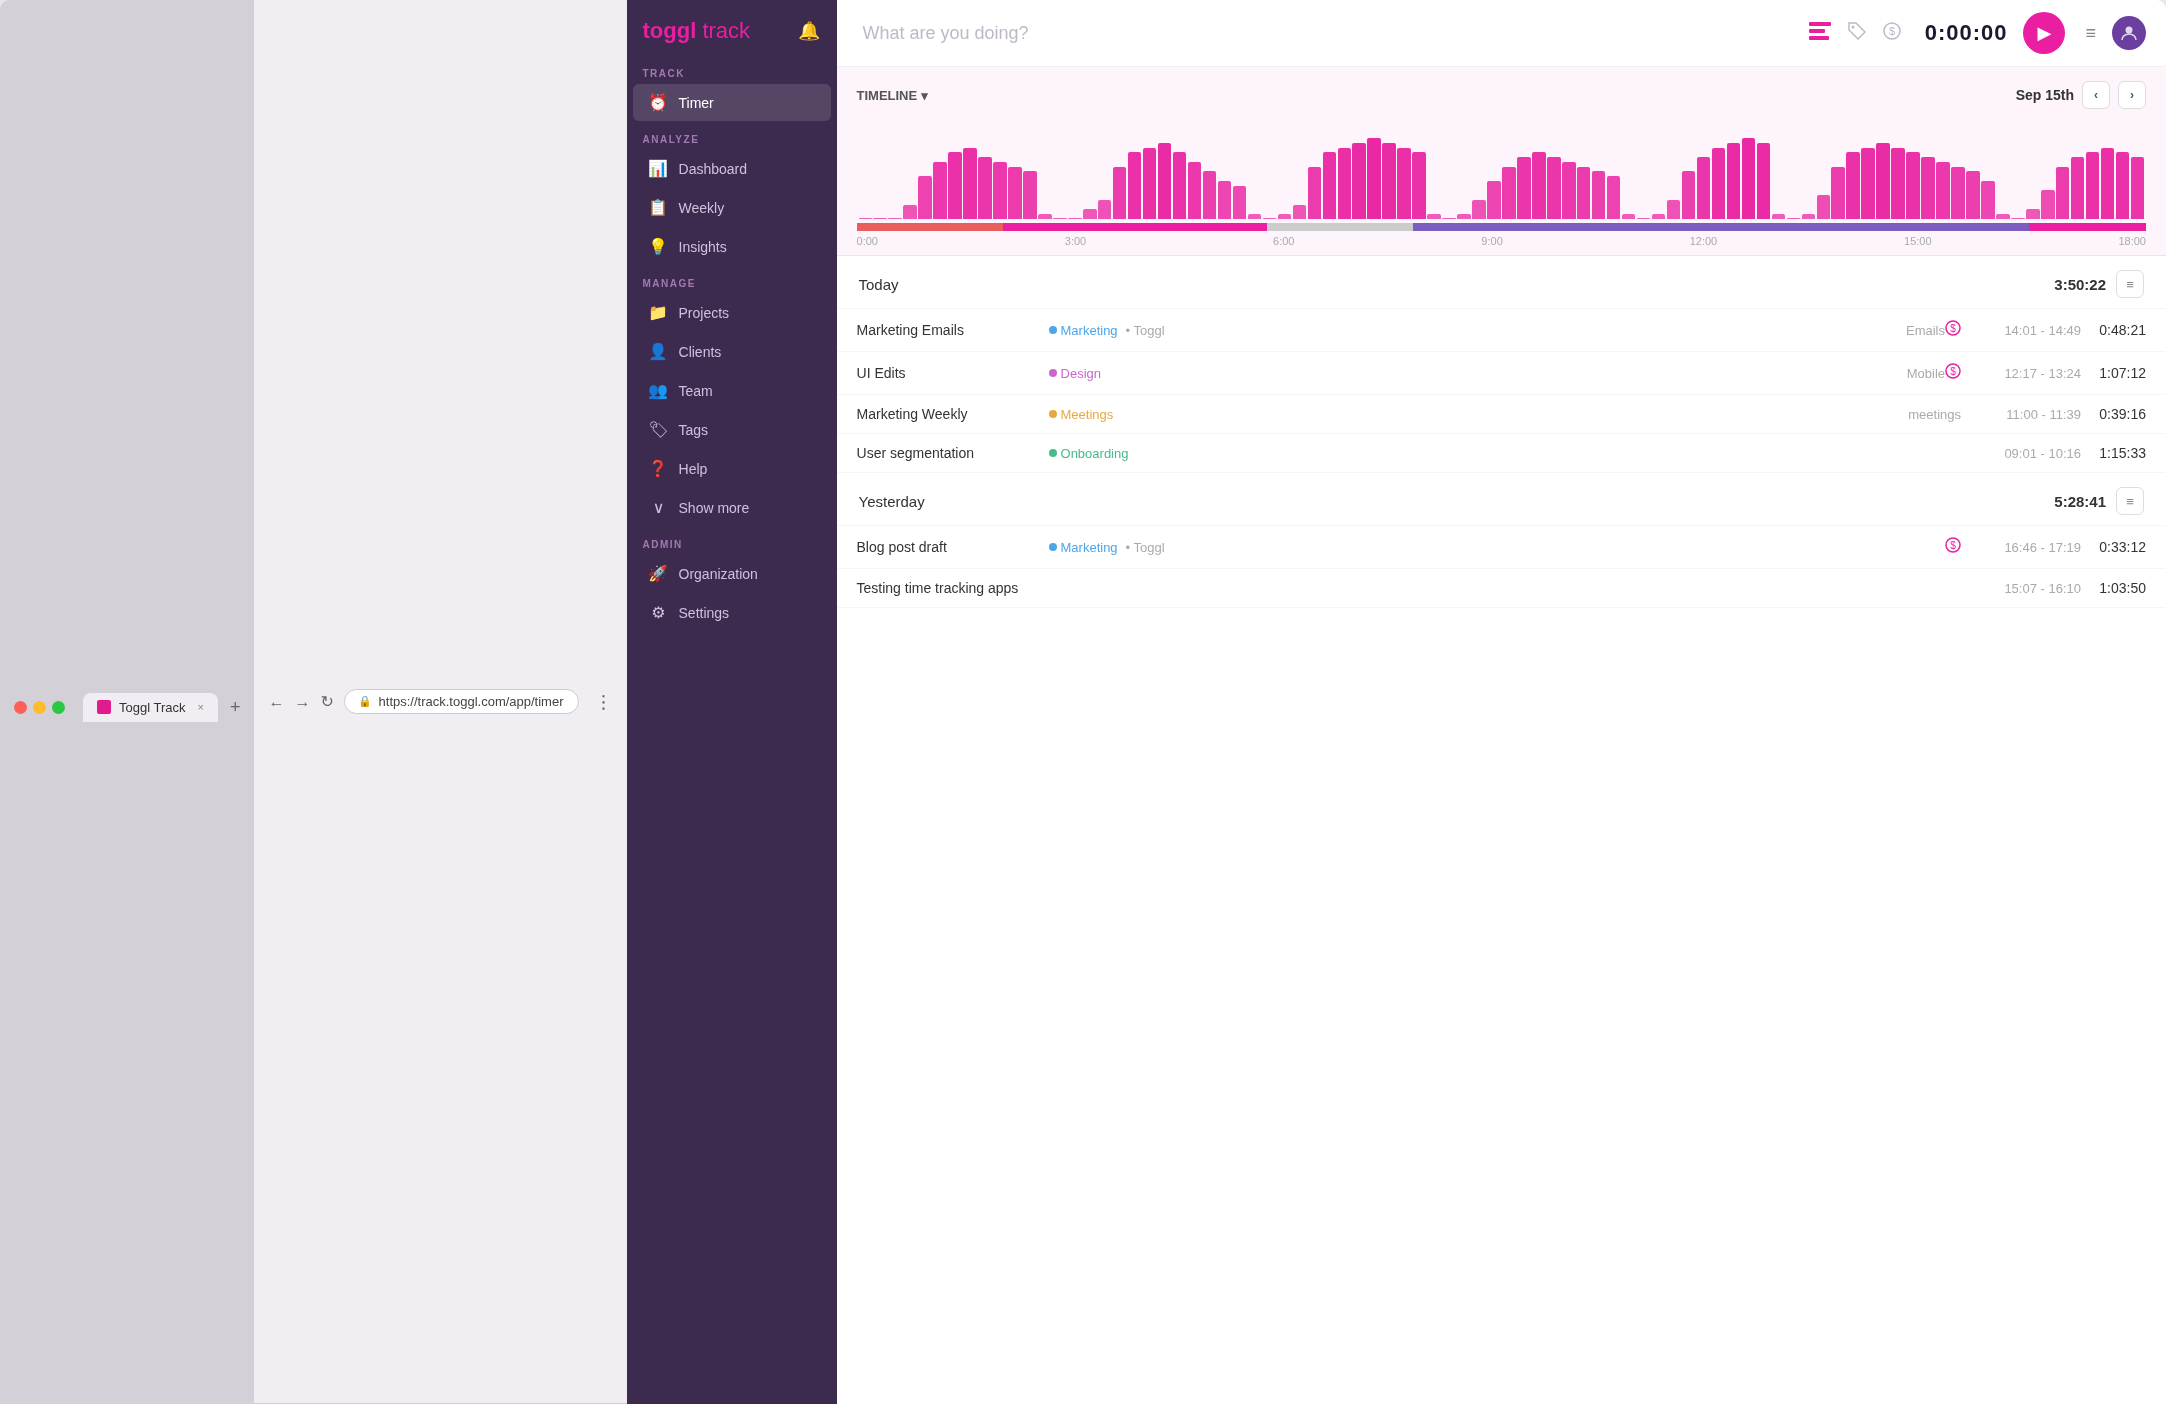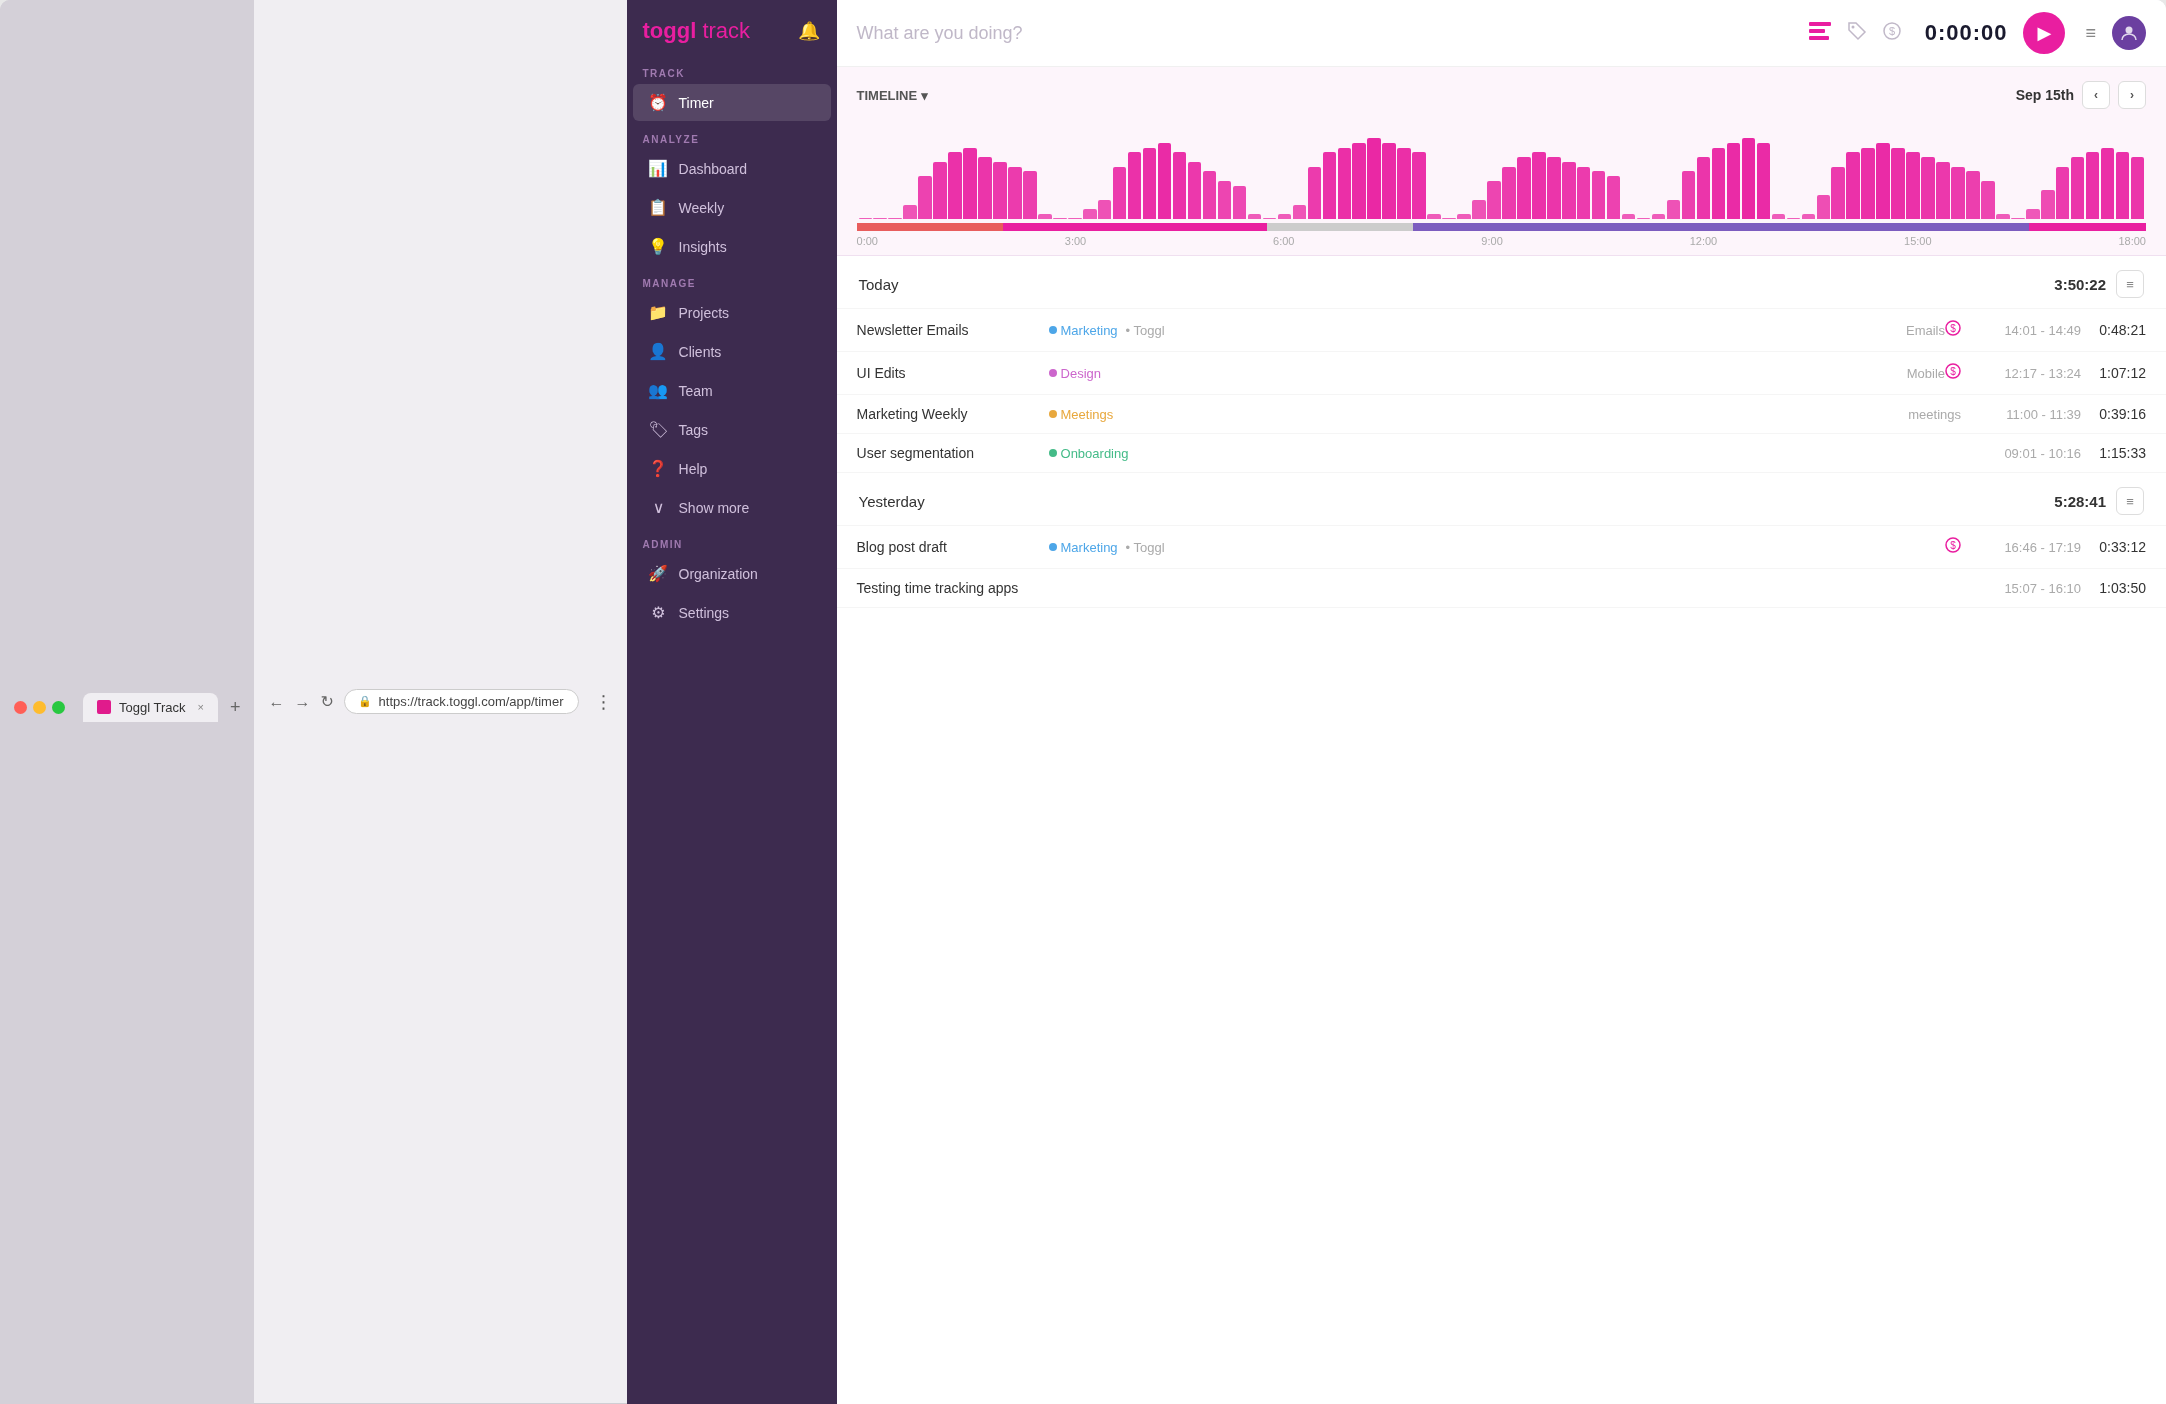--- a/index.html
+++ b/index.html
@@ -107,21 +107,21 @@
       flex: 1; display: flex; flex-direction: column; overflow: hidden; background: white;
     }
 
     
     .timer-bar {
       display: flex; align-items: center;
       padding: 12px 20px; border-bottom: 1px solid #f0f0f0;
       background: white;
     }
     .timer-placeholder {
-      flex: 1; font-size: 18px; color: #c0b8c8;
+      flex: 1; font-size: 18px; color: #c0b8c8; margin-left: 6px;
     }
     .timer-controls {
       display: flex; align-items: center; gap: 16px;
     }
     .timer-icon-btn {
       background: none; border: none; cursor: pointer; color: #c0b8c8; font-size: 20px;
     }
     .timer-icon-btn.active { color: #e91ea0; }
     .timer-display {
       font-size: 22px; font-weight: 600; color: #1a1a2e; letter-spacing: 1px; min-width: 90px; text-align: right;
@@ -486,21 +486,21 @@
           <div class="day-header">
             <span class="day-label">Today</span>
             <div class="day-total">
               <span>3:50:22</span>
               <div class="list-icon-btn">≡</div>
             </div>
           </div>
 
           <div id="today-entries">
               <div class="entry-row">
-                <span class="entry-desc">Newsletter Emails</span>
+                <span class="entry-desc">Marketing Emails</span>
                 <div class="entry-tags">
                   <span class="tag-badge">
                     <span class="tag-dot" style="background: rgb(77, 166, 232);"></span>
                     <span style="color: rgb(77, 166, 232);">Marketing</span>
                   </span>
                   <span class="client-badge">• Toggl</span>
                 </div>
                 <div class="entry-right">
                   <span class="entry-tag-label">Emails</span>
                   <span class="entry-billable"><svg width="16" height="16" viewBox="0 0 16 16" fill="none">

